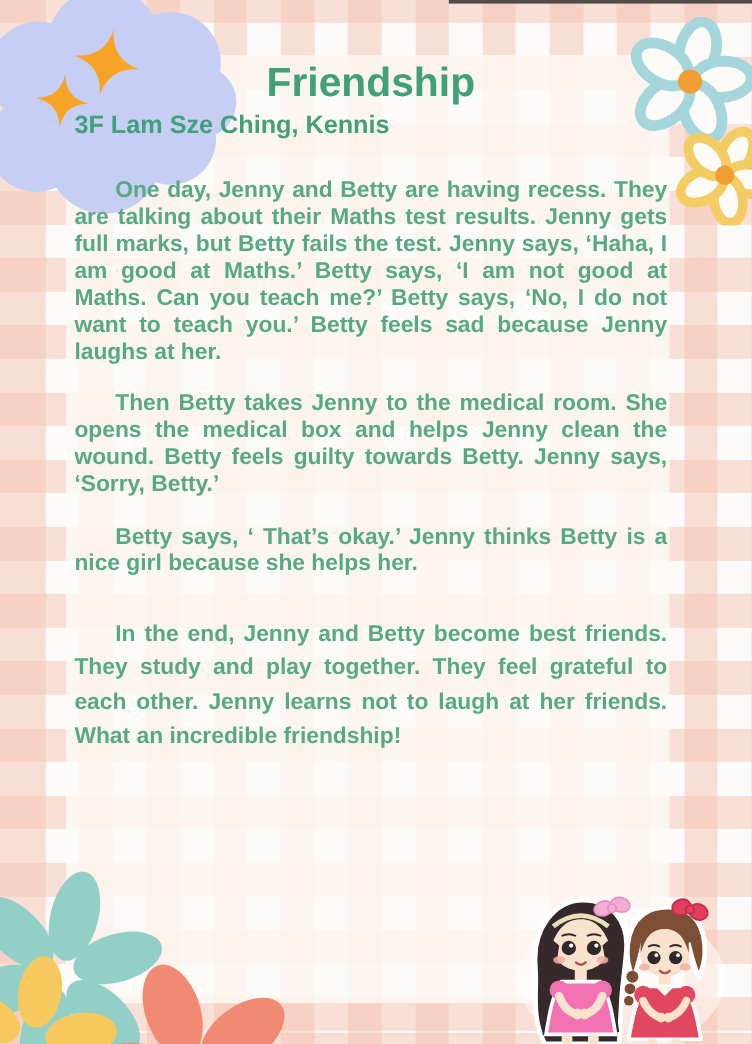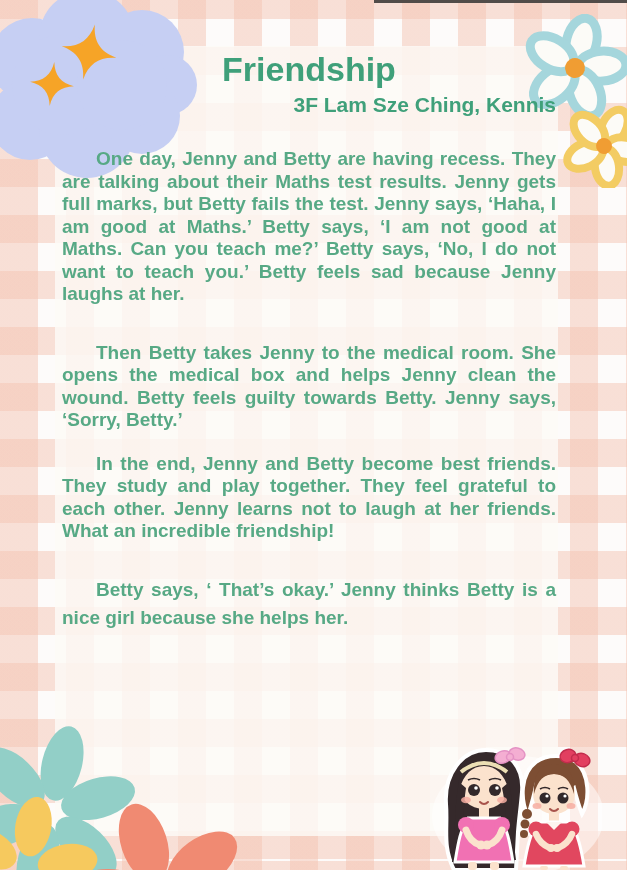--- a/index.html
+++ b/index.html
@@ -27,30 +27,30 @@
   .deco{position:absolute;z-index:2;}
   .content{
     position:absolute;left:62px;top:50px;width:494px;z-index:3;
   }
   .title{
     margin:0;font-size:34px;line-height:38px;font-weight:700;
     color:var(--green-title);text-align:center;letter-spacing:0;
   }
   .byline{
     margin:4px 0 0 0;font-size:21px;line-height:26px;font-weight:700;
-    color:var(--green-title);text-align:right;
+    color:var(--green-title);text-align:left;
   }
   .story{margin-top:30px;color:var(--green-text);font-size:19px;font-weight:700;}
   .story p{
     margin:0 0 21px 0;
     line-height:22.5px;
     text-align:justify;
     text-indent:34px;
   }
-  .story p:nth-of-type(1){margin-bottom:36px;}
+  .story p:nth-of-type(1){margin-bottom:20px;}
   .story p:nth-of-type(3){margin-bottom:33px;}
   .story p:nth-of-type(4){line-height:28.5px;margin-bottom:22px;}
   .story p:nth-of-type(5){line-height:28.5px;margin-bottom:0;}
   svg{display:block;}
   .cloud-fill{fill:var(--cloud);}
   .spark{fill:var(--spark);}
   .petal-blue{fill:#fcfbf7;stroke:var(--flower-blue);stroke-width:9;}
   .petal-yellow-o{fill:#fcfbf7;stroke:var(--flower-yellow-outline);stroke-width:8;}
   .flower-center{fill:var(--flower-center);}
   .petal-teal{fill:var(--teal-flower);}
@@ -196,20 +196,20 @@
       <rect x="130" y="124" width="8" height="4" rx="2" style="fill:var(--skin)"></rect>
     </g>
   </svg>
 
   <div class="content">
     <h1 class="title">Friendship</h1>
     <div class="byline">3F Lam Sze Ching, Kennis</div>
     <div class="story">
       <p>One day, Jenny and Betty are having recess. They are talking about their Maths test results. Jenny gets full marks, but Betty fails the test. Jenny says, ‘Haha, I am good at Maths.’ Betty says, ‘I am not good at Maths. Can you teach me?’ Betty says, ‘No, I do not want to teach you.’ Betty feels sad because Jenny laughs at her.</p>
       <p>Then Betty takes Jenny to the medical room. She opens the medical box and helps Jenny clean the wound. Betty feels guilty towards Betty. Jenny says, ‘Sorry, Betty.’</p>
+      <p>Betty says, ‘ That’s okay.’ Jenny thinks Betty is a nice girl because she helps her.</p>
       <p>In the end, Jenny and Betty become best friends. They study and play together. They feel grateful to each other. Jenny learns not to laugh at her friends. What an incredible friendship!</p>
-      <p>Betty says, ‘ That’s okay.’ Jenny thinks Betty is a nice girl because she helps her.</p>
     </div>
   </div>
 
   <div class="artifact-bar"></div>
 
 </div>
 
 </body></html>

